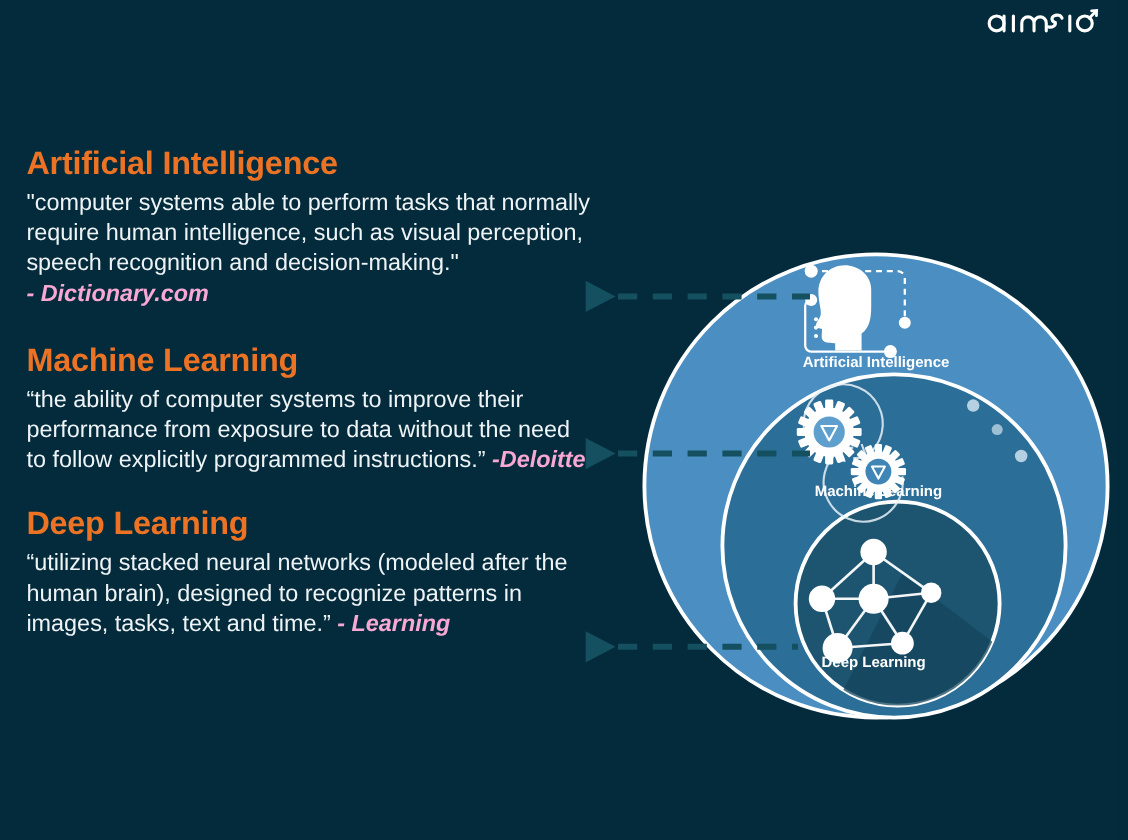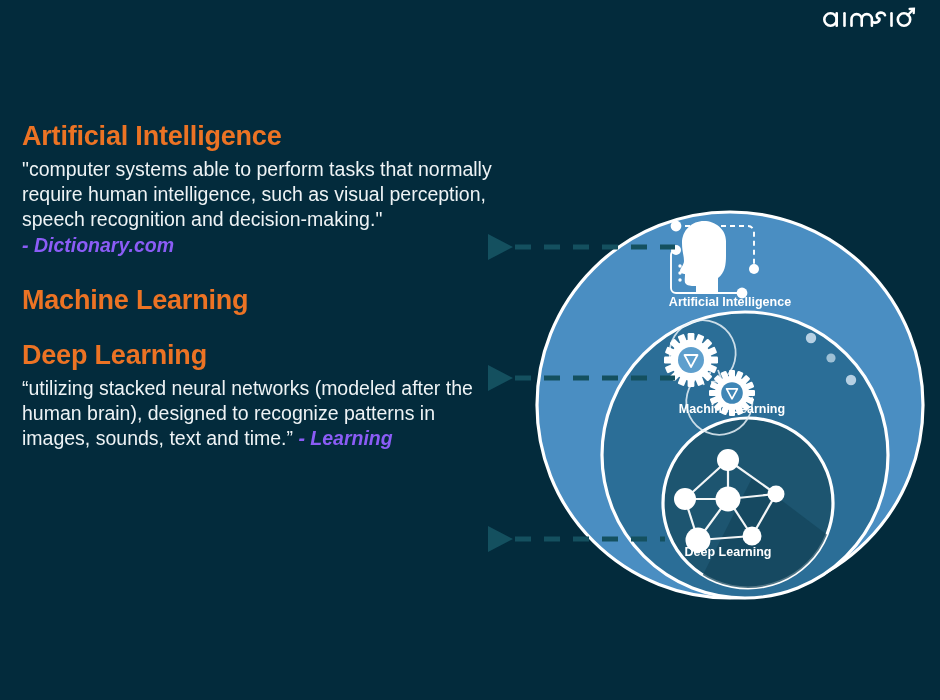--- a/index.html
+++ b/index.html
@@ -52,21 +52,21 @@
   .def-body {
     color: #eef3f5;
     font-size: 19.5px;
     line-height: 1.29;
     margin: 0;
     font-weight: normal;
   }
   .def-source {
     font-weight: bold;
     font-style: italic;
-    color: #8b5cf6;
+    color: #f9a8d4;
     white-space: nowrap;
   }
 
   
   #block-ai   { margin-bottom: 28px; }
   #block-ml   { margin-bottom: 26px; }
   #block-dl   { margin-bottom: 0; }
 
   
   #diagram {
@@ -119,25 +119,27 @@
   <div id="definitions">
 
     <div class="def-block" id="block-ai">
       <h2 class="def-title">Artificial Intelligence</h2>
       <p class="def-body"><span>"computer systems able to perform tasks that normally require human intelligence, such as visual perception, speech recognition and decision-making."</span>
         <span class="def-source">- Dictionary.com</span></p>
     </div>
 
     <div class="def-block" id="block-ml">
       <h2 class="def-title">Machine Learning</h2>
+      <p class="def-body"><span>“the ability of computer systems to improve their performance from exposure to data without the need to follow explicitly programmed instructions.”</span>
+        <span class="def-source">-Deloitte</span></p>
     </div>
 
     <div class="def-block" id="block-dl">
       <h2 class="def-title">Deep Learning</h2>
-      <p class="def-body"><span>“utilizing stacked neural networks (modeled after the human brain), designed to recognize patterns in images, sounds, text and time.”</span>
+      <p class="def-body"><span>“utilizing stacked neural networks (modeled after the human brain), designed to recognize patterns in images, tasks, text and time.”</span>
         <span class="def-source">- Learning</span></p>
     </div>
 
   </div>
 
   <div id="diagram">
     <svg width="460" height="430" viewBox="0 0 460 430">
 
       <defs>
         <clipPath id="clipOuter">

